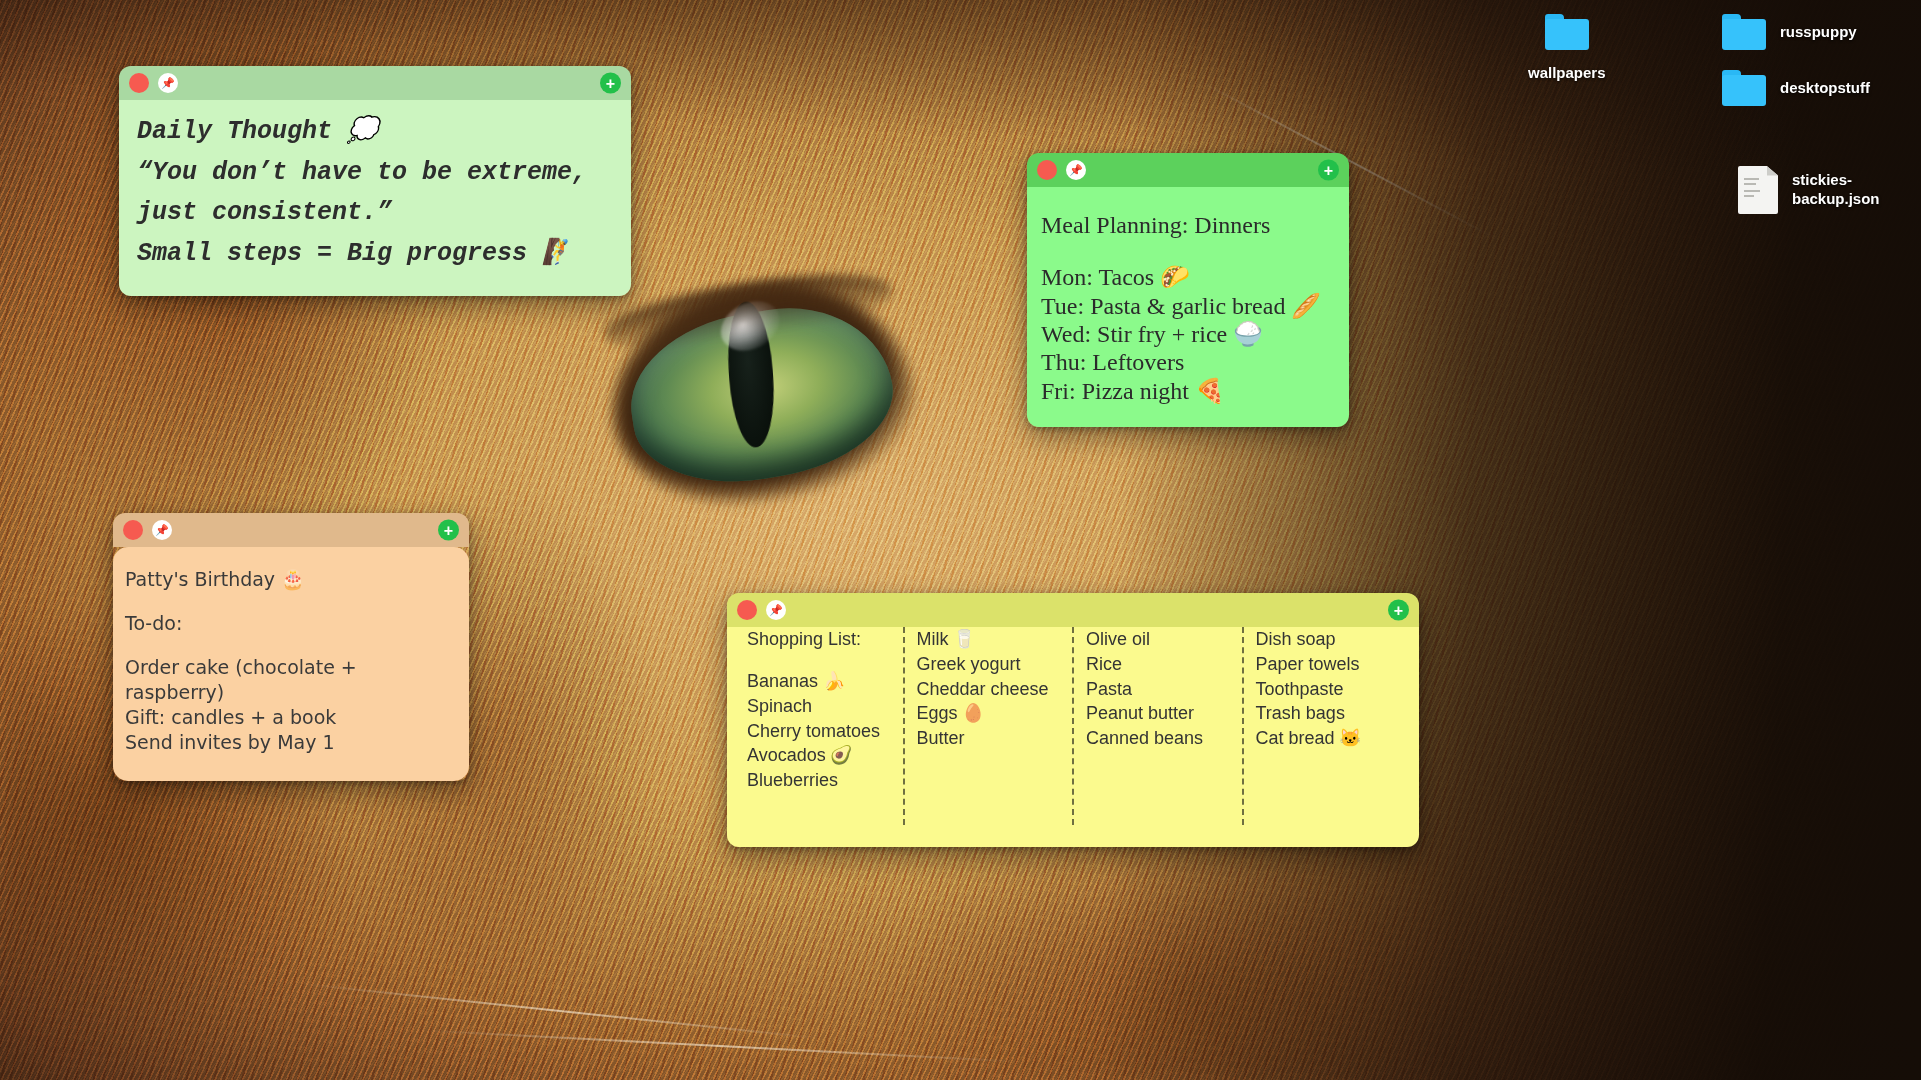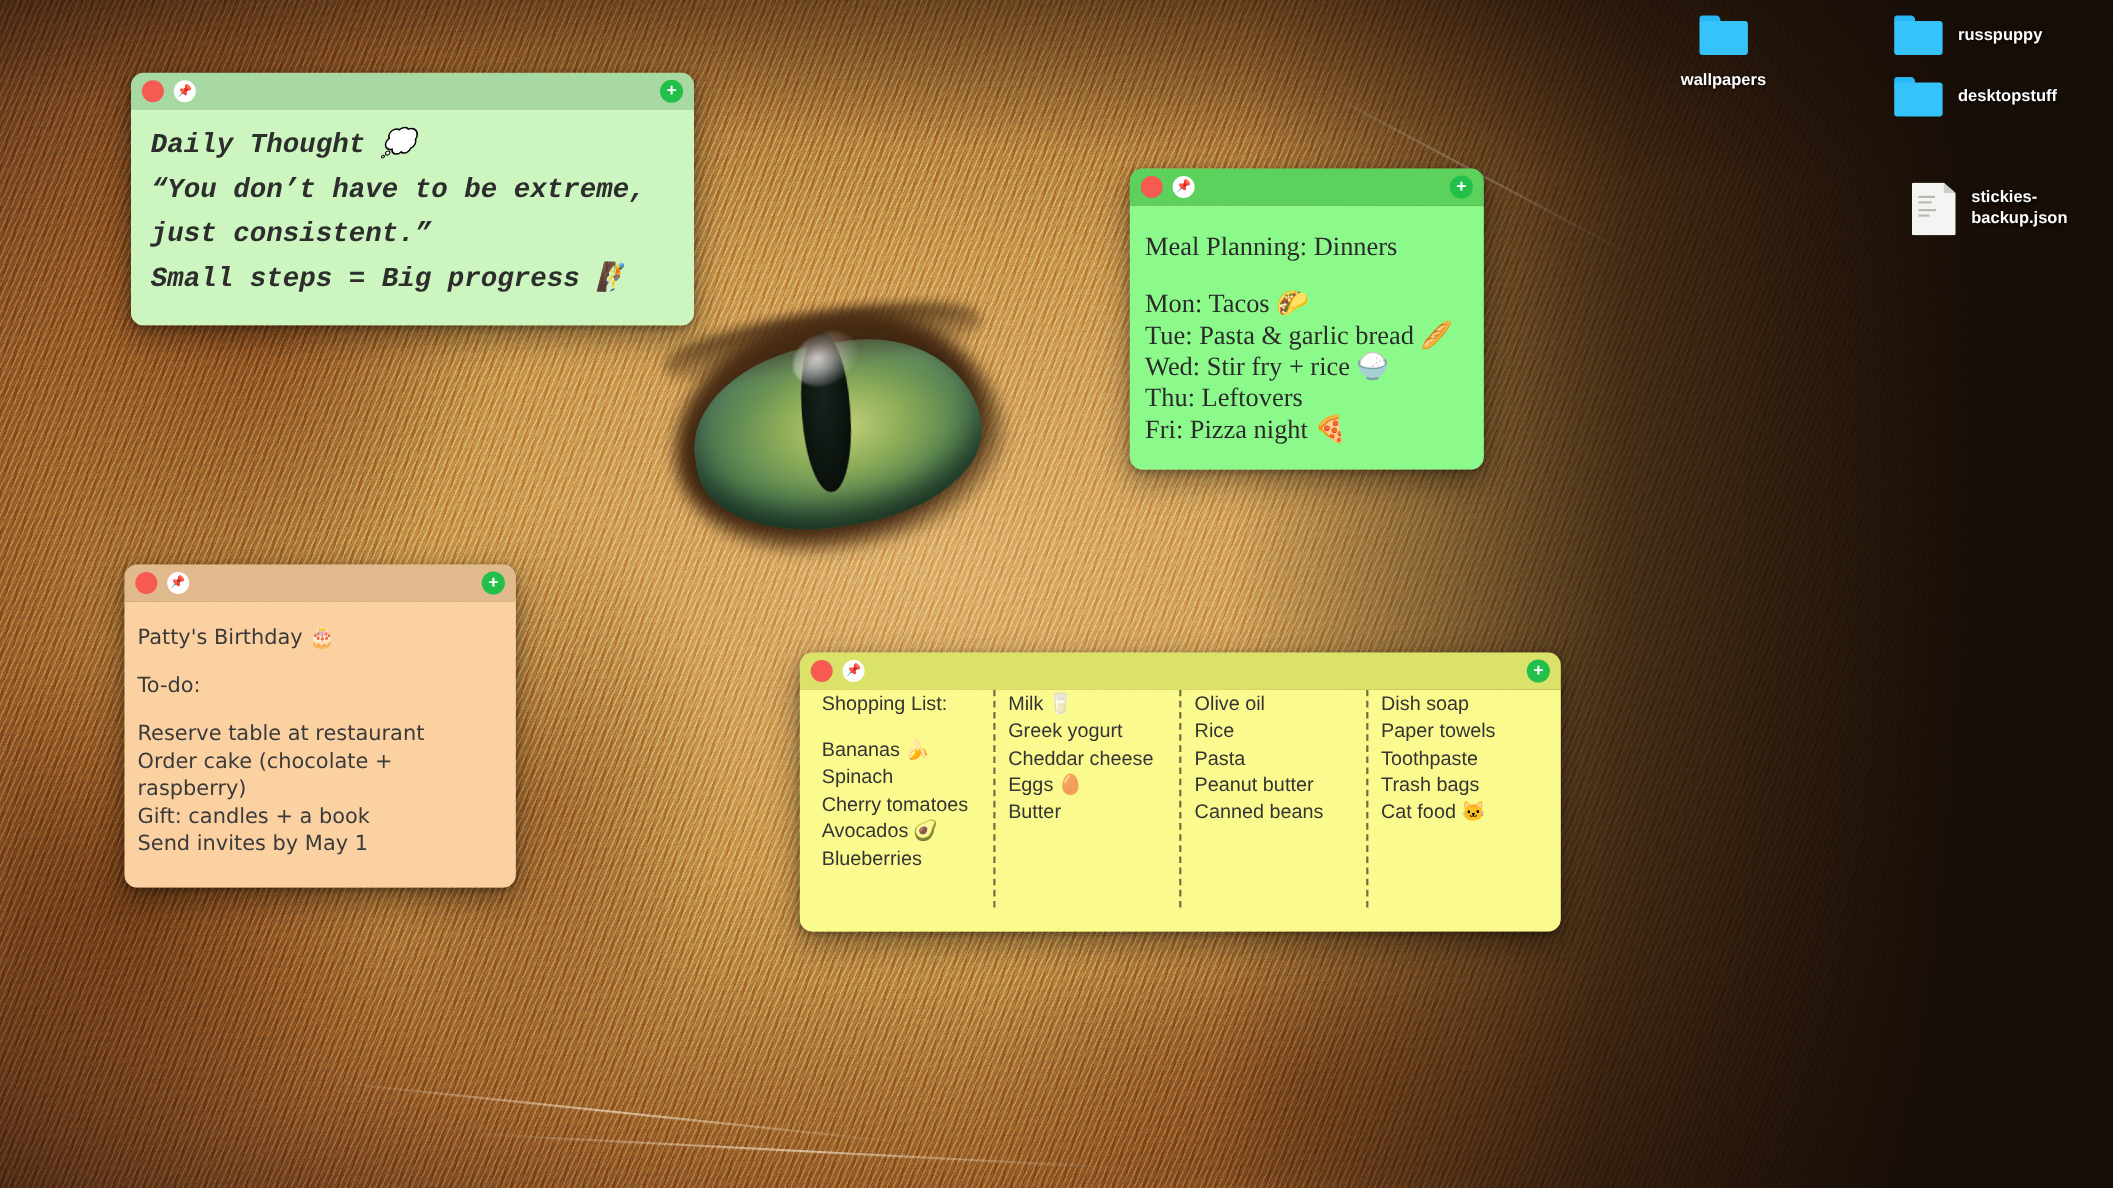--- a/index.html
+++ b/index.html
@@ -139,21 +139,21 @@
   #note-meal-planning .note-header { background:#5cd15c; }
   #note-meal-planning .note-body {
     background:#8bfa8b; font-family:"Liberation Serif", serif; font-size:24px; line-height:1.18;
     min-height:200px; padding:24px 14px 22px 14px;
   }
 
   #note-birthday { left:113px; top:513px; width:356px; }
   #note-birthday .note-header { background:#e0b98c; }
   #note-birthday .note-body {
     background:#fbd1a2; font-family:"DejaVu Sans", sans-serif; font-size:19px; line-height:1.32;
-    min-height:220px; padding:20px 12px 26px 12px; color:#3a3a3a;
+    min-height:220px; padding:20px 12px 26px 12px; color:#3a3a3a;border-radius:15px;
   }
 
   #note-shopping { left:727px; top:593px; width:692px; }
   #note-shopping .note-header { background:#dbe26a; }
   #note-shopping .note-body {
     background:#fbfa8e; font-family:"Liberation Sans", sans-serif; font-size:18px; line-height:1.38;
     min-height:220px; padding:0 8px 22px 8px; color:#343434;
     display:flex;
   }
   .shop-col { flex:1 1 0; padding:0 12px; }
@@ -255,21 +255,20 @@
   <div class="note-header">
     <button class="btn-close"></button>
     <button class="btn-pin">📌</button>
     <button class="btn-add">+</button>
   </div>
   <div class="note-body">
     <p>Patty's Birthday 🎂</p>
     <p class="blank-line"></p>
     <p>To-do:</p>
     <p class="blank-line"></p>
-    <p>Reserve table at restaurant</p>
     <p>Order cake (chocolate + raspberry)</p>
     <p>Gift: candles + a book</p>
     <p>Send invites by May 1</p>
   </div>
 </div>
 
 <div class="note" id="note-shopping">
   <div class="note-header">
     <button class="btn-close"></button>
     <button class="btn-pin">📌</button>
@@ -297,16 +296,16 @@
       <p>Rice</p>
       <p>Pasta</p>
       <p>Peanut butter</p>
       <p>Canned beans</p>
     </div>
     <div class="shop-col">
       <p>Dish soap</p>
       <p>Paper towels</p>
       <p>Toothpaste</p>
       <p>Trash bags</p>
-      <p>Cat food 🐱</p>
+      <p>Cat bread 🐱</p>
     </div>
   </div>
 </div>
 
 </body></html>

